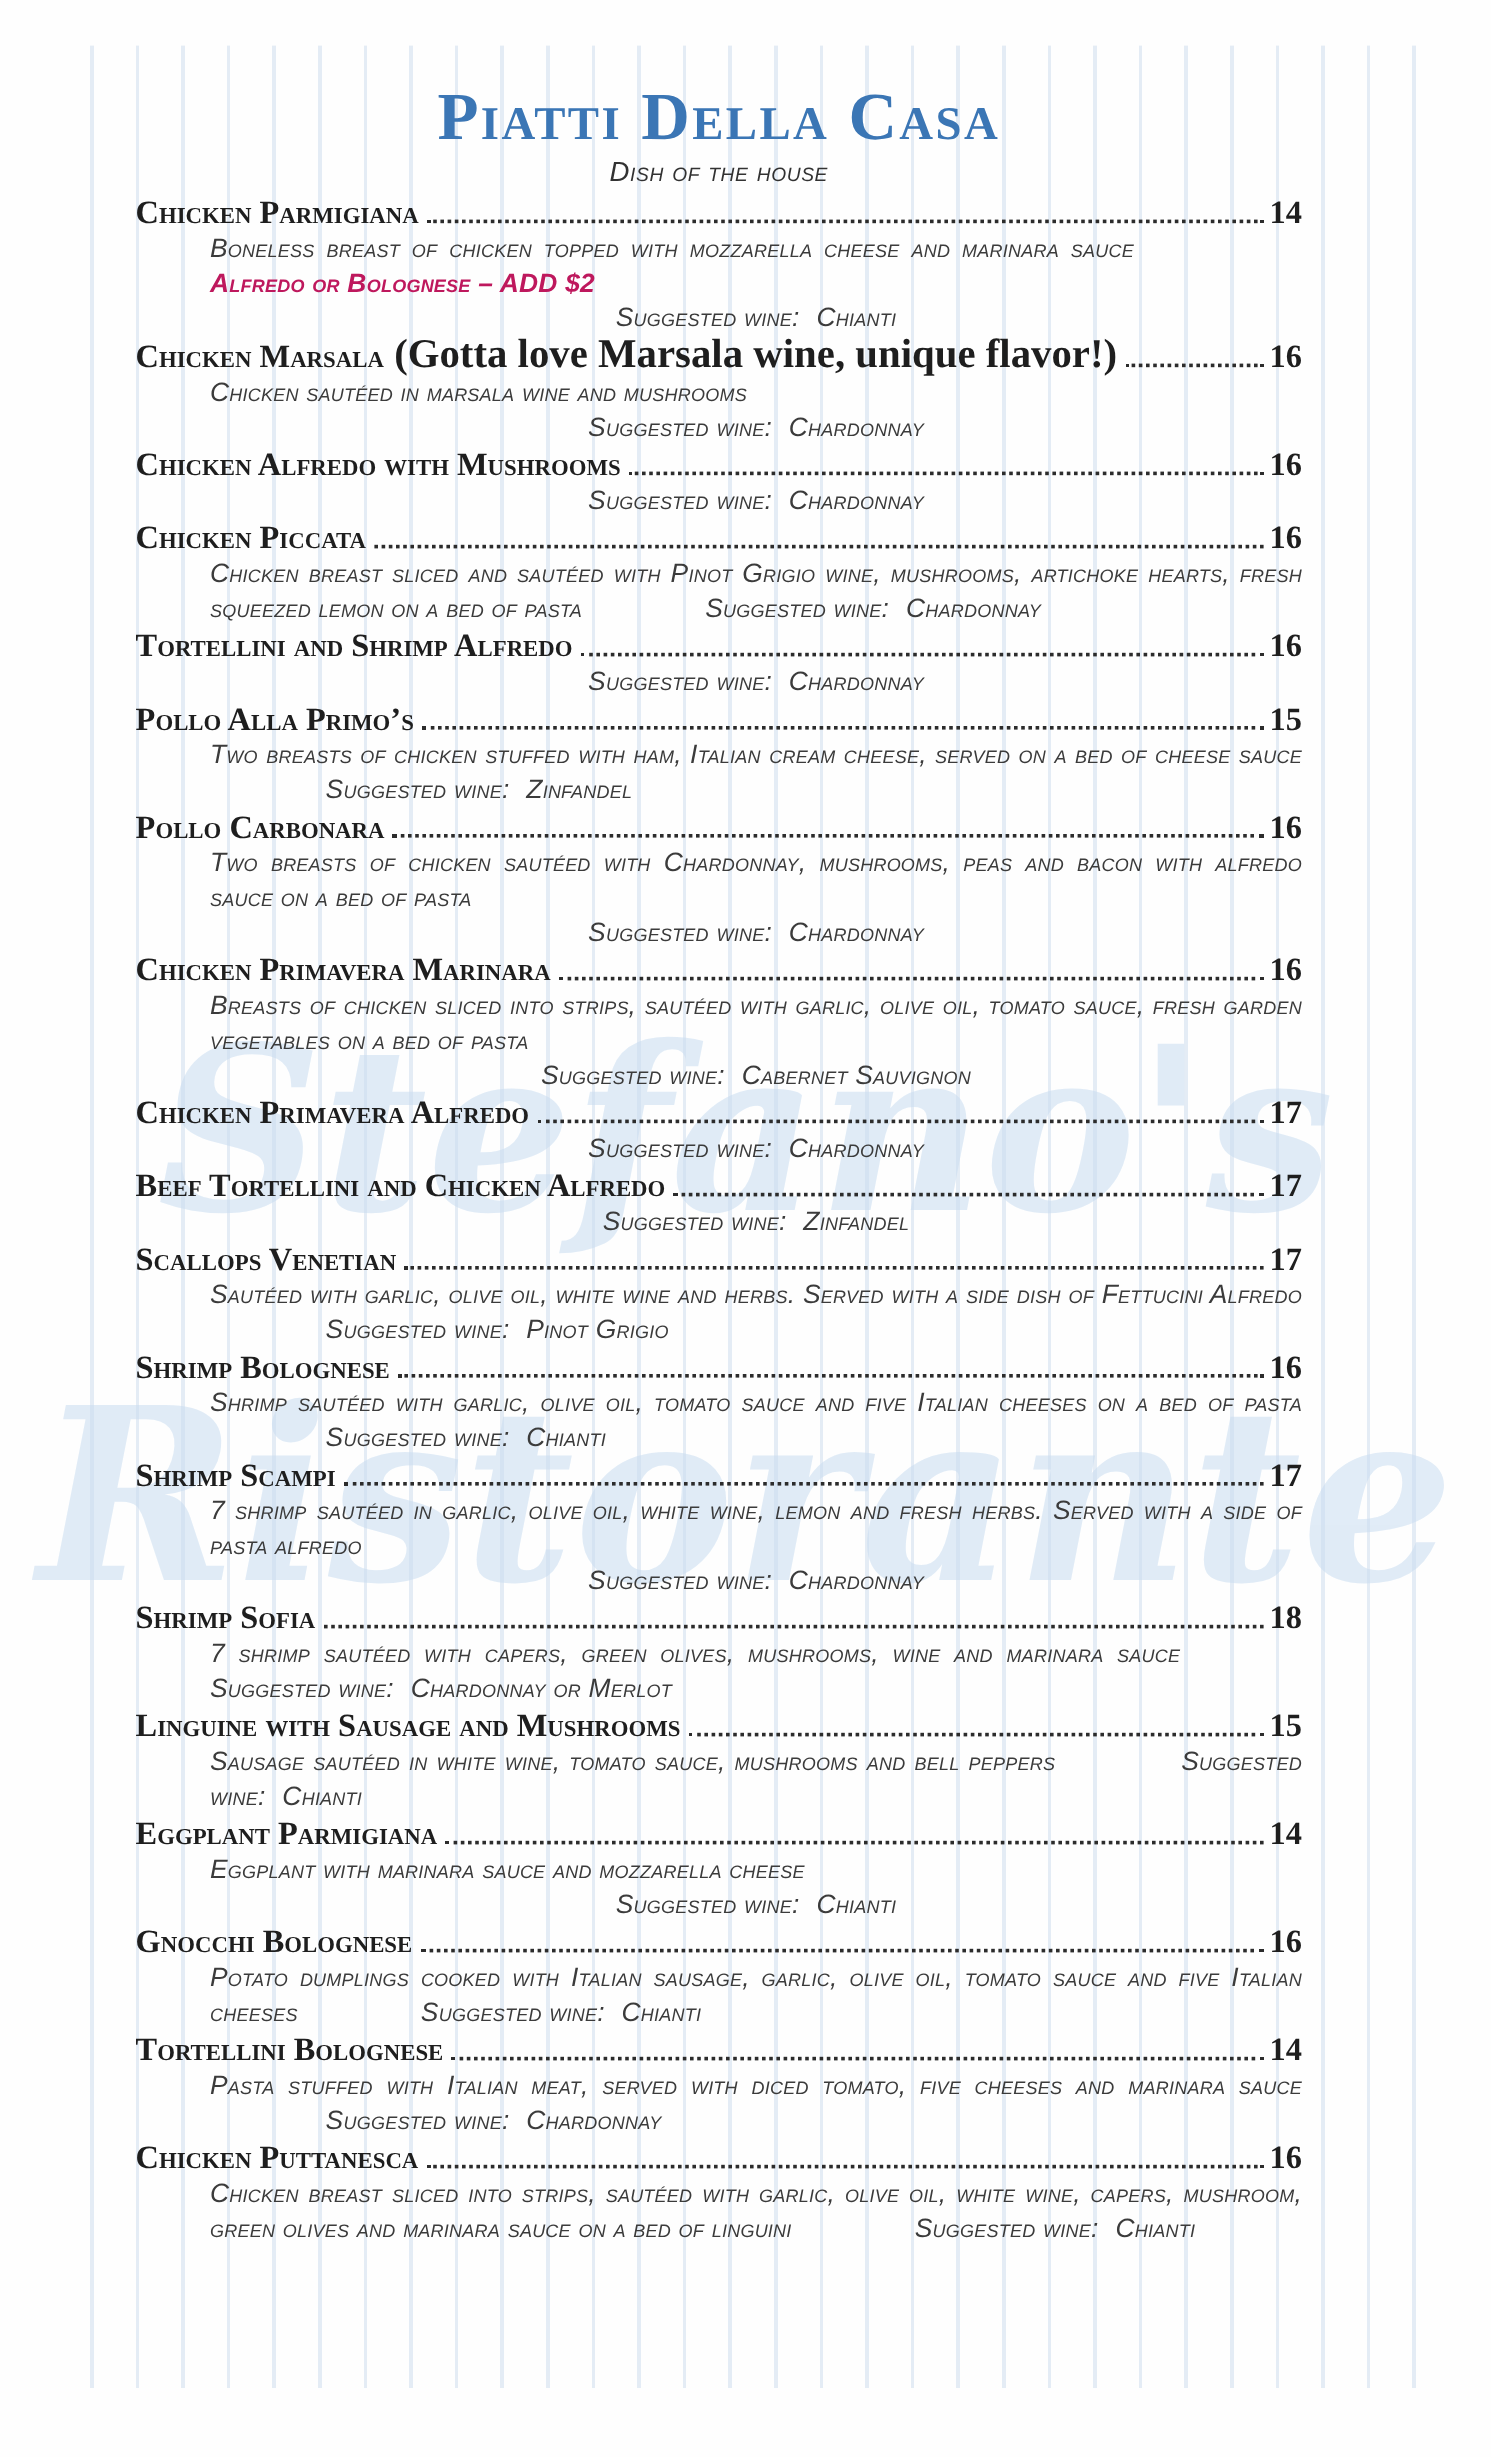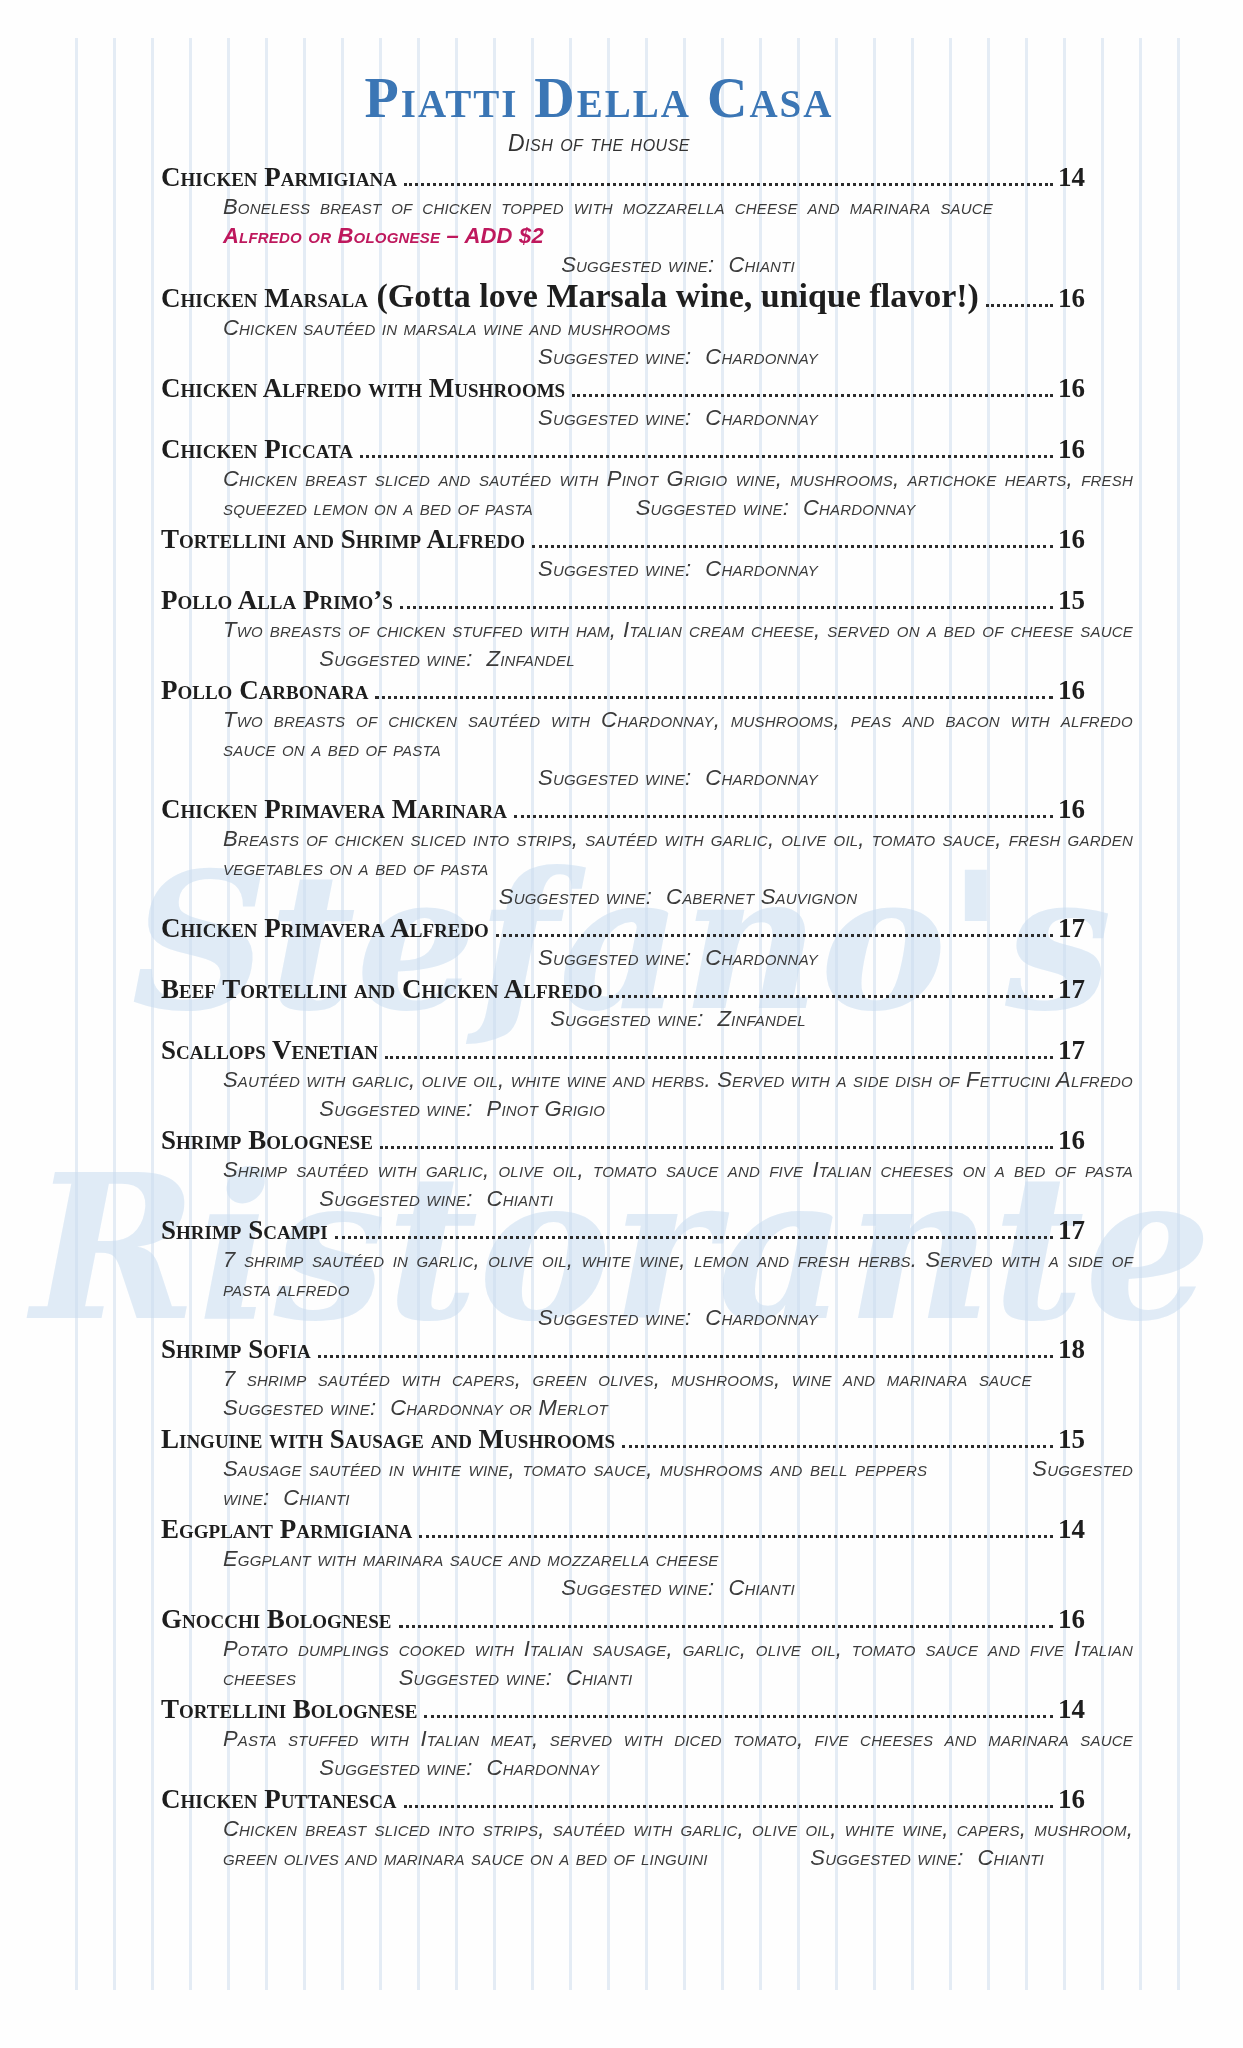--- a/index.html
+++ b/index.html
@@ -24,21 +24,21 @@
   h1{
     margin:0; text-align:center; font-size:56px; line-height:56px;
     font-variant:small-caps; letter-spacing:2px; font-weight:bold;
     color:var(--blue,#3b76b5); font-family:"Liberation Serif", serif;
   }
   .subtitle{
     margin-top:4px; text-align:center; font-size:23px; line-height:26px;
     font-family:"Liberation Sans", sans-serif; font-style:italic;
     font-variant:small-caps; color:#323232; letter-spacing:.5px;
   }
-  #menu{ margin-top:6px;padding-left:48px; }
+  #menu{ margin-top:6px; }
   .menu-item{ margin-top:2px; }
   .title-row{ display:flex; align-items:baseline; line-height:30px; }
   .item-name{
     font-variant:small-caps; font-weight:bold; font-size:27px; white-space:nowrap;
   }
   .item-note{ font-weight:bold; font-size:34px; white-space:nowrap; }
   .leader{
     flex:1 1 auto; border-bottom:3px dotted #2c2c2c; margin:0 5px 6px 7px; min-width:20px;
   }
   .item-price{ font-weight:bold; font-size:27px; }

